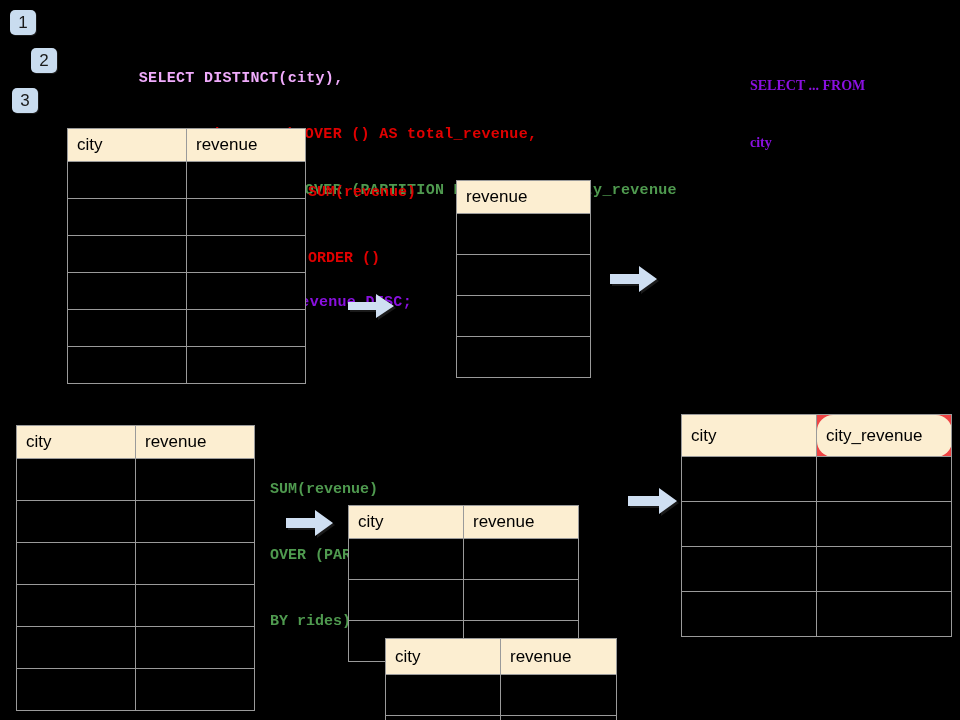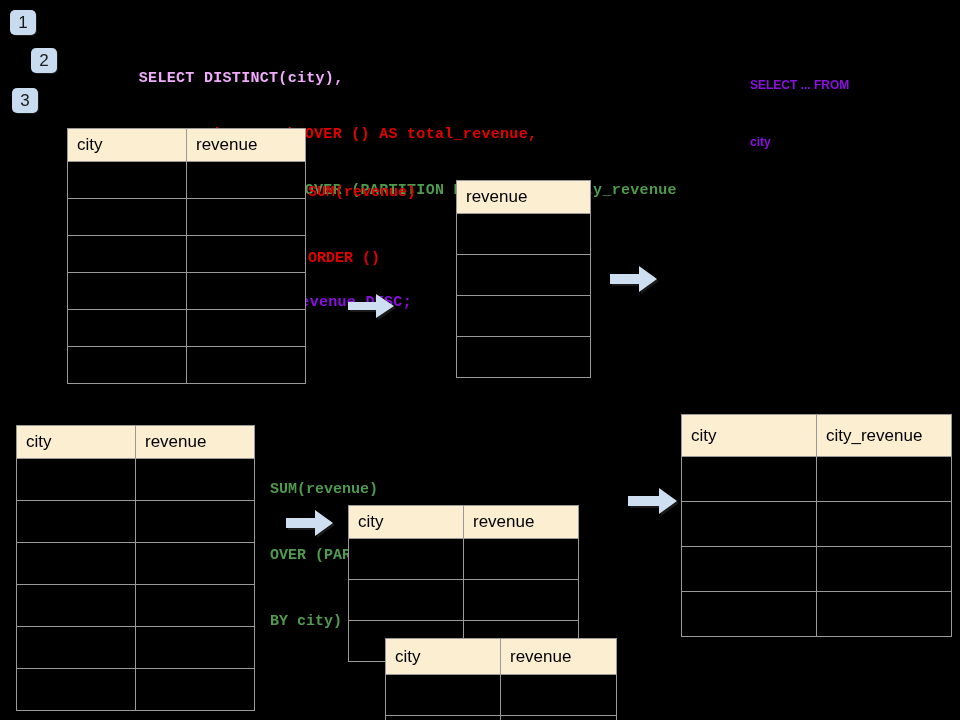--- a/index.html
+++ b/index.html
@@ -46,22 +46,22 @@
   .annot {
     position: absolute;
     font-family: "Liberation Mono", "DejaVu Sans Mono", monospace;
     font-size: 15px;
     font-weight: bold;
     white-space: pre;
     line-height: 22px;
   }
   .annot-small {
     position: absolute;
-    font-family: Liberation Sans, sans-serif;
-    font-size: 12px;
+    font-family: Liberation Serif, serif;
+    font-size: 14px;
     font-weight: bold;
     white-space: pre;
     line-height: 19px;
   }
 
   
   .tbl {
     position: absolute;
     border-collapse: collapse;
     background: #ef4444;
@@ -130,21 +130,21 @@
   </div>
 
   <div class="annot" style="left:308px; top:138px; color:#e00000;">
     <div>SUM(revenue)</div>
     <div>ORDER ()</div>
   </div>
 
   <div class="annot" style="left:270px; top:435px; color:#4f9a4f;">
     <div>SUM(revenue)</div>
     <div>OVER (PARTITION</div>
-    <div>BY city)</div>
+    <div>BY rides)</div>
   </div>
 
   <table class="tbl" style="left:67px; top:128px; width:238px;">
     <thead>
       <tr>
         <th style="width:119px;">city</th>
         <th style="width:119px;">revenue</th>
       </tr>
     </thead>
     <tbody>
@@ -291,21 +291,21 @@
 
   <svg class="arrow" style="left:625px; top:485px;" width="56" height="32" viewBox="0 0 56 32">
     <polygon points="3,11 34,11 34,3 52,16 34,29 34,21 3,21" fill="#1a1a1a" transform="translate(2,2)"></polygon>
     <polygon points="3,11 34,11 34,3 52,16 34,29 34,21 3,21" fill="#cfdff2"></polygon>
   </svg>
 
   <table class="tbl" style="left:681px; top:414px; width:270px;">
     <thead>
       <tr>
         <th style="width:135px; height:42px;">city</th>
-        <th style="width:135px; height:42px;">city_revenue</th>
+        <th style="width:135px; height:42px;border-radius:16px;">city_revenue</th>
       </tr>
     </thead>
     <tbody>
       <tr>
           <td style="height:44px;"></td>
           <td></td>
         </tr>
       <tr>
           <td style="height:44px;"></td>
           <td></td>

